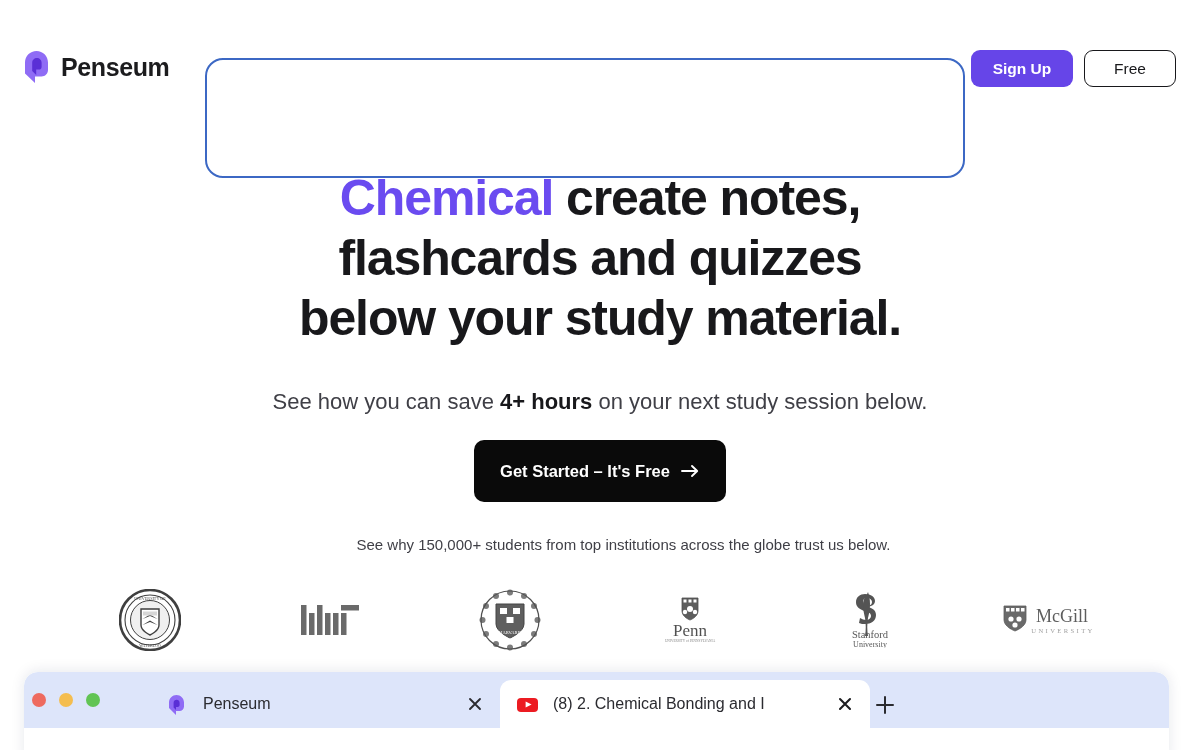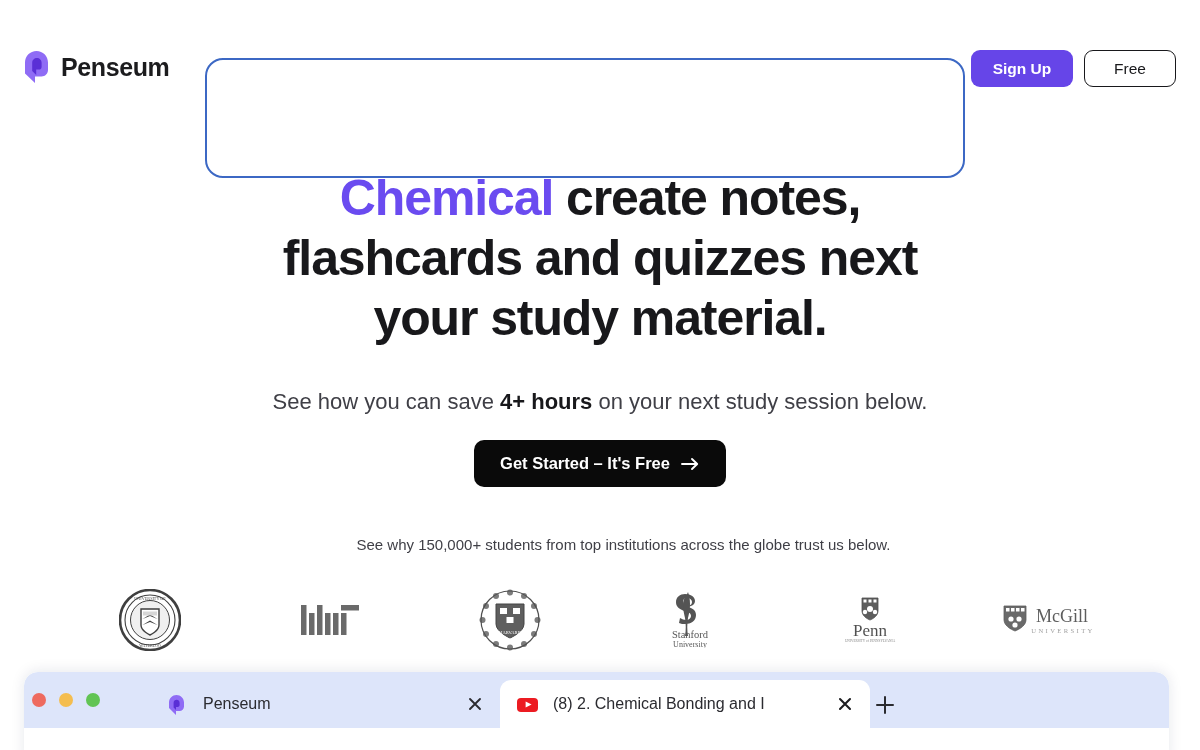--- a/index.html
+++ b/index.html
@@ -74,21 +74,21 @@
 
   .subhead {
     margin-top: 43px;
     font-size: 22px; color: #3f3f46; line-height: 22px;
   }
   .subhead b { font-weight: 700; color: #18181b; }
 
   .cta-wrap { margin-top: 27px; display: flex; justify-content: center; }
   .btn-cta {
     display: inline-flex; align-items: center; gap: 11px;
-    height: 47px; padding: 0 26px;
+    height: 62px; padding: 0 26px;
     background: #0a0a0a; color: #ffffff;
     border: none; border-radius: 10px;
     font-family: inherit; font-size: 16.5px; font-weight: 700;
     cursor: pointer; white-space: nowrap;
   }
   .arrow-ico { width: 19px; height: 16px; display:block; }
 
   
   .proof { position: absolute; top: 534px; left: 0; width: 1200px; text-align: center; }
   .proof-text { font-size: 15px; color: #3f3f46; line-height: 21px; padding-left: 47px; }
@@ -197,21 +197,21 @@
     </nav>
 
     <div class="auth">
       <button class="btn-signup">Sign Up</button>
       <button class="btn-login">Free</button>
     </div>
   </div>
 
   <div class="hero">
     <h1 class="headline">
-      <span class="accent">Chemical</span><span> create notes, flashcards and quizzes next your study material.</span>
+      <span class="accent">Chemical</span><span> create notes, flashcards and quizzes below your study material.</span>
     </h1>
 
     <p class="subhead">
       <span>See how you can save </span><b>4+ hours</b><span> on your next study session below.</span>
     </p>
 
     <div class="cta-wrap">
       <button class="btn-cta">
         <span>Get Started – It's Free</span>
         <span class="arrow-ico">
@@ -276,43 +276,43 @@
         </g>
         <path d="M17 15h28v20c0 8-14 14-14 14s-14-6-14-14z" fill="#3c3c3c" stroke="#1a1a1a" stroke-width="1"></path>
         <rect x="21" y="19" width="7" height="6" fill="#fff"></rect>
         <rect x="34" y="19" width="7" height="6" fill="#fff"></rect>
         <rect x="27.5" y="28" width="7" height="6" fill="#fff"></rect>
         <text x="31" y="45" font-size="4.6" fill="#fff" text-anchor="middle" font-family="'Liberation Serif',serif">HARVARD</text>
       </svg>
     </div>
 
     <div class="logo-cell">
-      <svg viewBox="0 0 70 56" width="70" height="56" xmlns="http://www.w3.org/2000/svg">
-        <g fill="#2f2f2f">
-          <path d="M30 2c6 0 10 3 10 7s-4 5-7 6c4 1 8 3 8 8 0 6-5 9-11 9-2 0-4 0-6-1l1-5c2 1 4 2 6 2 3 0 5-2 5-4 0-3-3-4-7-5l-2-1c-4-2-6-4-6-8 0-5 4-8 9-8zm2 4c-3 0-4 2-4 4 0 2 2 3 5 4 3-1 4-2 4-4s-2-4-5-4z"></path>
-          <path d="M33 0c1 3 2 7 2 12s-1 10-2 14c-1 6-1 12 0 18h-3c1-6 1-12 0-18-1-4-2-9-2-14S32 3 33 0z"></path>
-        </g>
-        <text x="35" y="46" font-size="10.5" fill="#2f2f2f" text-anchor="middle" font-family="'Liberation Serif',serif">Stanford</text>
-        <text x="35" y="55" font-size="8" fill="#2f2f2f" text-anchor="middle" font-family="'Liberation Serif',serif">University</text>
-      </svg>
-    </div>
-
-    <div class="logo-cell">
       <svg viewBox="0 0 58 48" width="58" height="48" xmlns="http://www.w3.org/2000/svg">
         <path d="M21 2h16v13c0 6-8 9-8 9s-8-3-8-9z" fill="#3a3a3a" stroke="#2a2a2a" stroke-width=".8"></path>
         <g fill="#fff">
           <rect x="22.5" y="3.5" width="3" height="3"></rect>
           <rect x="27.5" y="3.5" width="3" height="3"></rect>
           <rect x="32.5" y="3.5" width="3" height="3"></rect>
           <circle cx="29" cy="13" r="3"></circle>
           <circle cx="24" cy="16" r="2.2"></circle>
           <circle cx="34" cy="16" r="2.2"></circle>
         </g>
         <text x="29" y="40" font-size="17" fill="#2a2a2a" text-anchor="middle" font-family="'Liberation Serif',serif">Penn</text>
         <text x="29" y="46" font-size="3.4" fill="#6a6a6a" text-anchor="middle" font-family="'Liberation Serif',serif">UNIVERSITY of PENNSYLVANIA</text>
+      </svg>
+    </div>
+
+    <div class="logo-cell">
+      <svg viewBox="0 0 70 56" width="70" height="56" xmlns="http://www.w3.org/2000/svg">
+        <g fill="#2f2f2f">
+          <path d="M30 2c6 0 10 3 10 7s-4 5-7 6c4 1 8 3 8 8 0 6-5 9-11 9-2 0-4 0-6-1l1-5c2 1 4 2 6 2 3 0 5-2 5-4 0-3-3-4-7-5l-2-1c-4-2-6-4-6-8 0-5 4-8 9-8zm2 4c-3 0-4 2-4 4 0 2 2 3 5 4 3-1 4-2 4-4s-2-4-5-4z"></path>
+          <path d="M33 0c1 3 2 7 2 12s-1 10-2 14c-1 6-1 12 0 18h-3c1-6 1-12 0-18-1-4-2-9-2-14S32 3 33 0z"></path>
+        </g>
+        <text x="35" y="46" font-size="10.5" fill="#2f2f2f" text-anchor="middle" font-family="'Liberation Serif',serif">Stanford</text>
+        <text x="35" y="55" font-size="8" fill="#2f2f2f" text-anchor="middle" font-family="'Liberation Serif',serif">University</text>
       </svg>
     </div>
 
 
     <div class="logo-cell">
       <svg viewBox="0 0 96 36" width="96" height="36" xmlns="http://www.w3.org/2000/svg">
         <path d="M2 4h22v14c0 7-11 11-11 11S2 25 2 18z" fill="#4a4a4a" stroke="#3a3a3a" stroke-width=".8"></path>
         <g fill="#fff">
           <rect x="4" y="6" width="3.5" height="3.5"></rect>
           <rect x="9" y="6" width="3.5" height="3.5"></rect>

